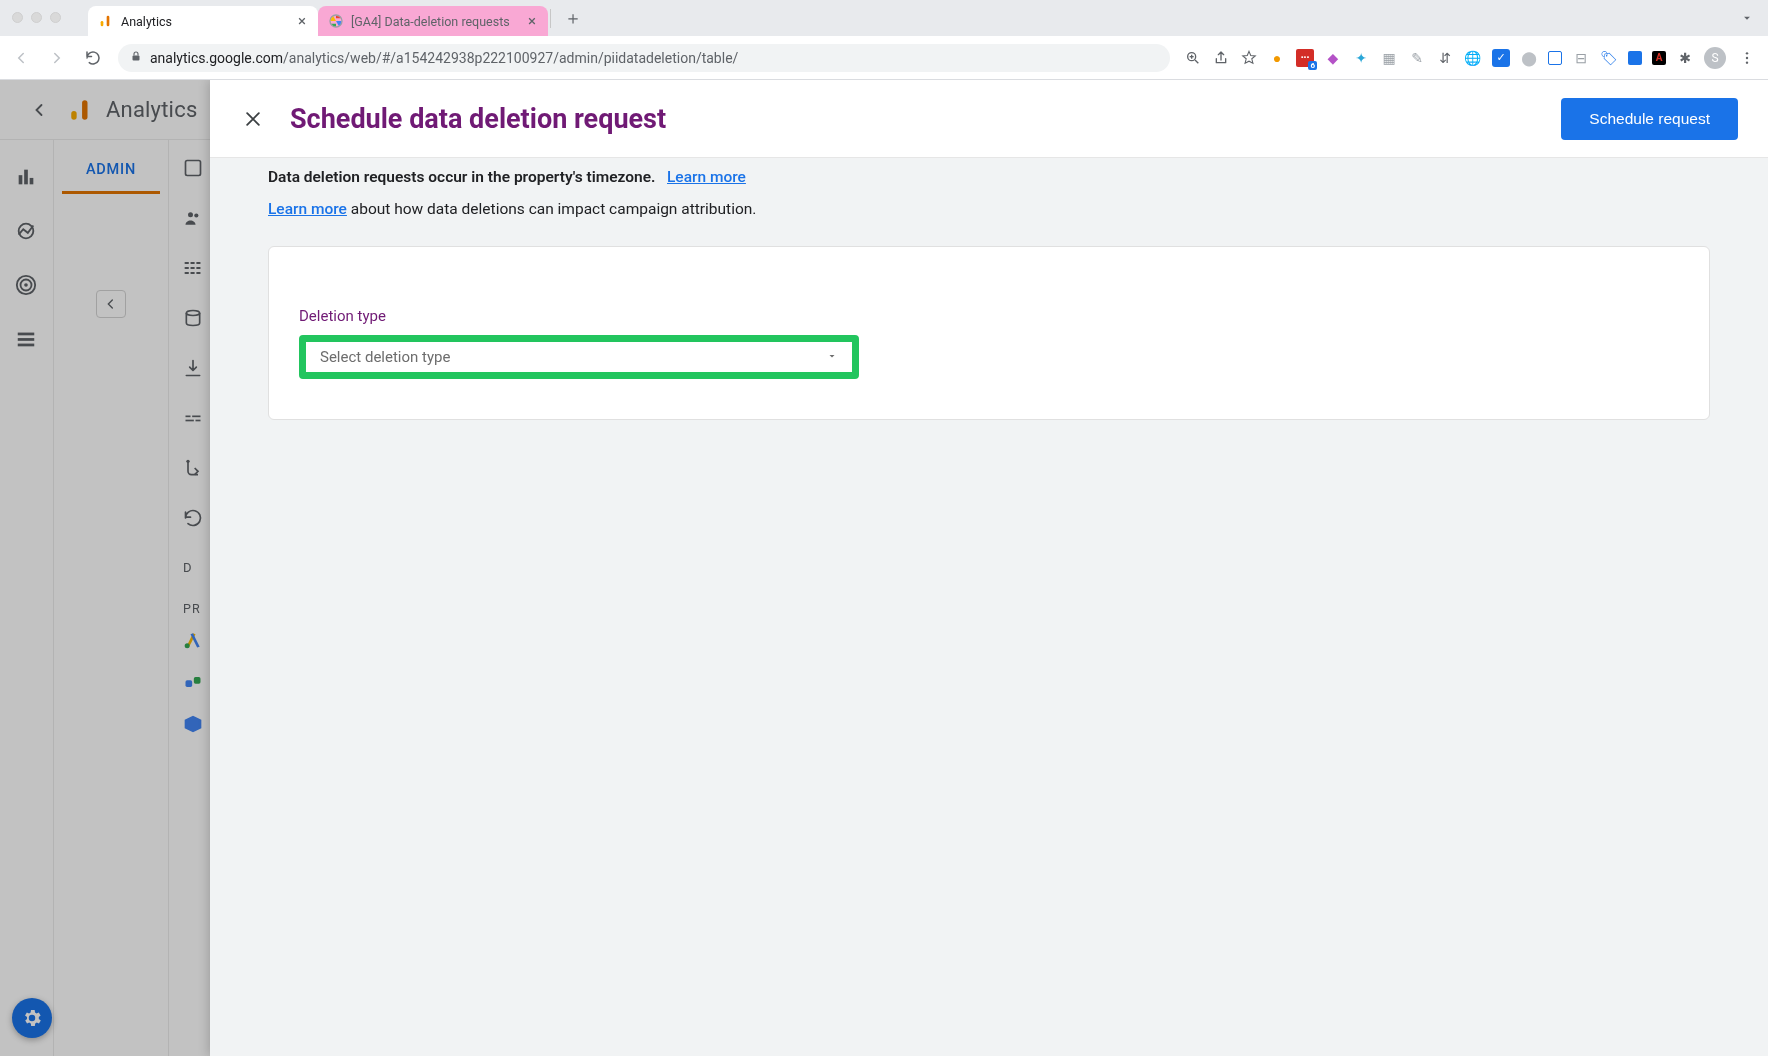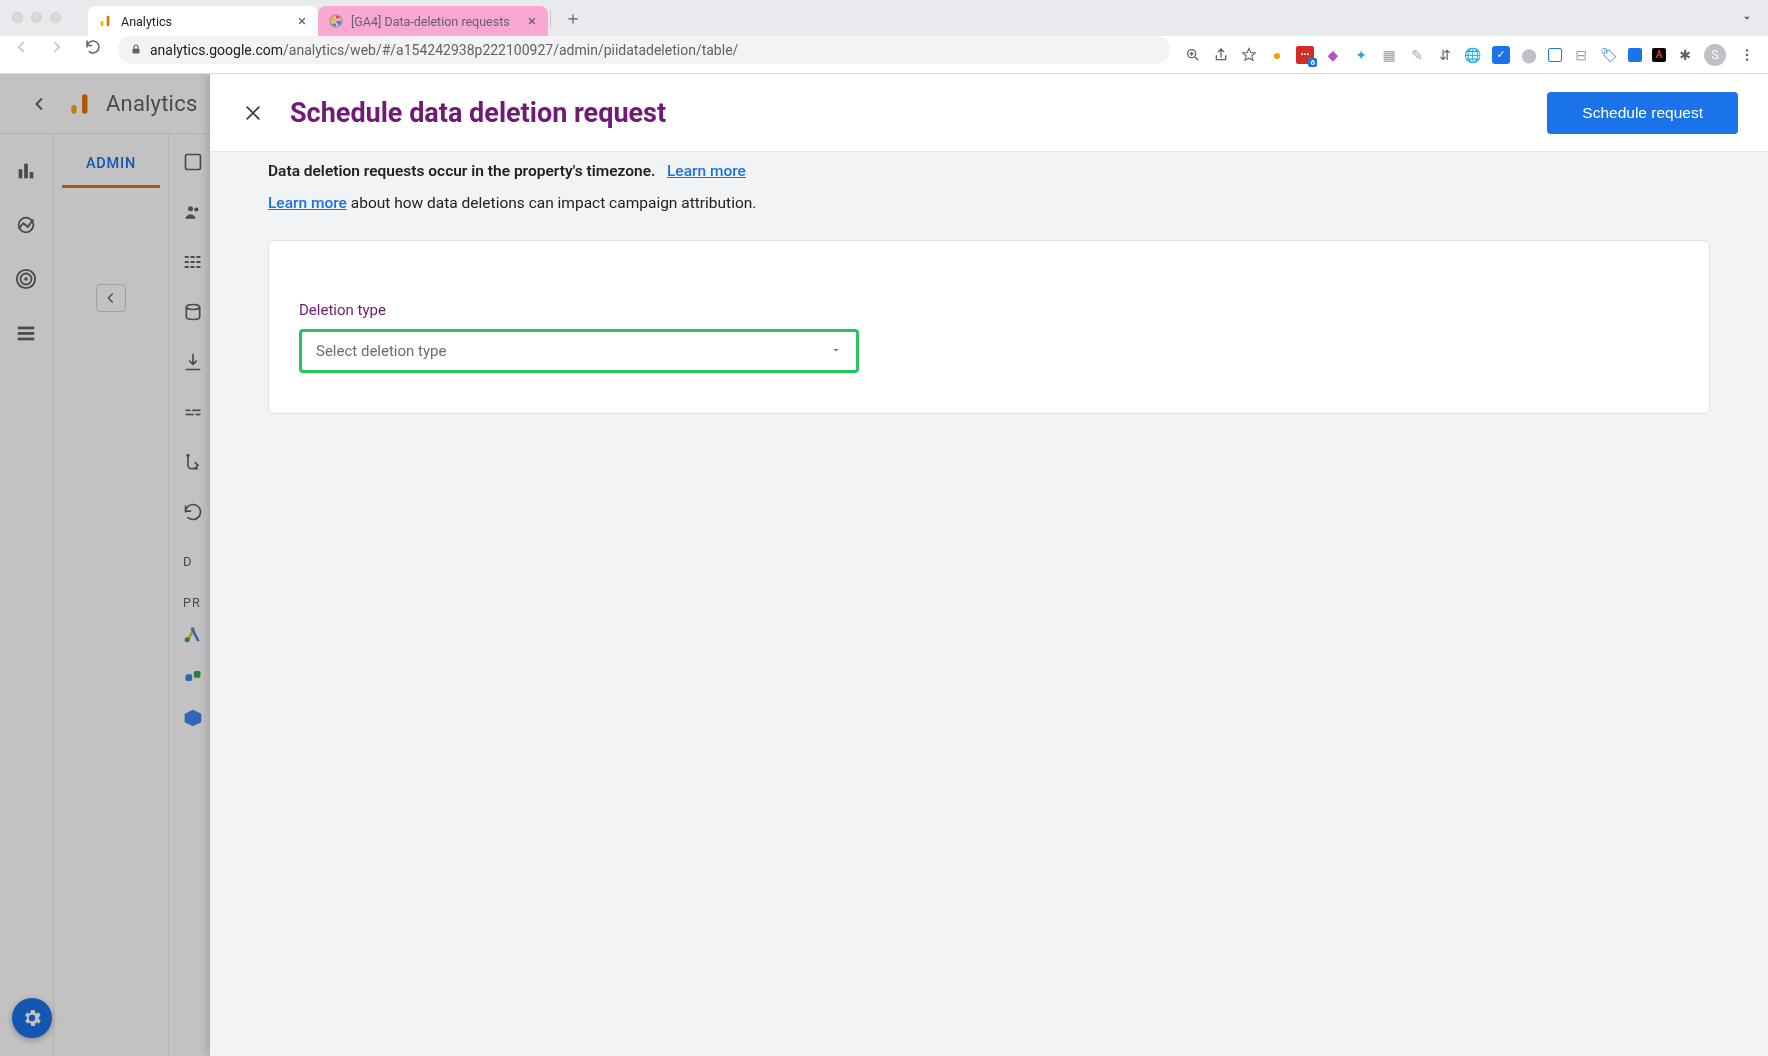--- a/index.html
+++ b/index.html
@@ -16,21 +16,21 @@
   .tab { height: 30px; min-width: 230px; max-width: 235px; background: #f9a8d4; border-top-left-radius: 8px; border-top-right-radius: 8px; display: flex; align-items: center; padding: 0 10px; font-size: 12.5px; color: #5f6368; gap: 7px; position: relative; }
   .tab.active { background: #fff; color: #202124; }
   .tab-favicon { width: 16px; height: 16px; flex: 0 0 16px; }
   .tab-title { flex: 1; white-space: nowrap; overflow: hidden; text-overflow: ellipsis; }
   .tab-close { font-size: 15px; color: #5f6368; cursor: pointer; padding: 0 2px; }
   .tab-sep { width: 1px; height: 19px; background: #c7c7c7; align-self: center; margin: 0 2px; }
   .new-tab { width: 28px; height: 28px; display: flex; align-items: center; justify-content: center; color: #5f6368; font-size: 18px; align-self: center; margin-left: 6px; cursor: pointer; }
   .tabstrip-dropdown { position: absolute; right: 14px; top: 10px; color: #5f6368; cursor: pointer; }
 
   
-  .toolbar { height: 38px; background: #fff; border-bottom: 1px solid #dadce0; display: flex; padding: 0 10px; gap: 14px; }
+  .toolbar { height: 44px; background: #fff; border-bottom: 1px solid #dadce0; display: flex; align-items: center; padding: 0 10px; gap: 14px; }
   .tb-btn { width: 22px; height: 22px; display: flex; align-items: center; justify-content: center; color: #5f6368; cursor: pointer; }
   .tb-btn.disabled { color: #bdc1c6; }
   .omnibox { flex: 1; height: 28px; background: #f1f3f4; border-radius: 14px; display: flex; align-items: center; padding: 0 12px; font-size: 14px; color: #202124; gap: 8px; }
   .omnibox .lock { color: #5f6368; font-size: 12px; }
   .omnibox .url-host { color: #202124; }
   .omnibox .url-rest { color: #5f6368; }
   .ext-row { display: flex; align-items: center; gap: 10px; }
   .ext-ic { width: 18px; height: 18px; display:flex; align-items:center; justify-content:center; font-size: 14px; }
   .avatar { width: 22px; height: 22px; border-radius: 50%; background: #bdc1c6; color: #fff; font-size: 12px; display:flex; align-items:center; justify-content:center; }
 
@@ -59,32 +59,32 @@
   .linked-ic { width: 20px; height: 20px; }
 
   
   .gear-fab { position:absolute; left: 12px; bottom: 18px; width: 40px; height:40px; border-radius:50%; background:#1a73e8; display:flex; align-items:center; justify-content:center; color:#fff; cursor:pointer; box-shadow: 0 2px 6px rgba(0,0,0,.3); }
 
   
   .modal { position: absolute; top: 0; right: 0; bottom: 0; left: 210px; background: #f1f3f4; display:flex; flex-direction:column; box-shadow: -2px 0 10px rgba(0,0,0,.18); }
   .modal-header { height: 78px; background: #fff; border-bottom: 1px solid #e6e6e6; display:flex; align-items:center; padding: 0 30px; gap: 24px; }
   .close-x { width: 26px; height: 26px; color:#3c4043; cursor:pointer; display:flex; align-items:center; justify-content:center; }
   .modal-title { font-size: 27px; color:#701a75; font-weight: 700; flex:1; }
-  .primary-btn { background:#1a73e8; color:#fff; border:none; height: 42px; padding: 0 35px; font-size: 15.5px; border-radius: 4px; font-weight: 500; cursor:pointer; }
+  .primary-btn { background:#1a73e8; color:#fff; border:none; height: 42px; padding: 0 28px; font-size: 15.5px; border-radius: 4px; font-weight: 500; cursor:pointer; }
 
   .modal-body { padding: 10px 58px; overflow:auto; }
   .info-line { font-size: 15.5px; color:#202124; font-weight: 600; }
   .info-line2 { font-size: 15.5px; color:#202124; margin-top: 14px; }
   .link { color:#1a73e8; text-decoration: underline; cursor:pointer; font-weight: 500; }
 
   .card { background:#fff; border: 1px solid #e0e0e0; border-radius: 6px; padding: 26px 30px 40px 30px; margin-top: 28px; }
   .field-label-strong { font-size: 16px; font-weight: 600; color:#202124; }
   .field-value { font-size: 16px; color:#202124; margin-top: 6px; }
   .field-label { font-size: 15px; color:#701a75; margin-top: 34px; }
-  .select { margin-top: 10px; width: 560px; height: 44px; border: 3px solid #22c55e; border-radius: 4px; background:#fff; display:flex; align-items:center; justify-content:space-between; padding: 0 14px; color:#6d6d6d; font-size: 15px; cursor:pointer; }
+  .select { margin-top: 10px; width: 560px; height: 44px; border: 7px solid #22c55e; border-radius: 4px; background:#fff; display:flex; align-items:center; justify-content:space-between; padding: 0 14px; color:#6d6d6d; font-size: 15px; cursor:pointer; }
   .select-caret { color:#6d6d6d; }
 
 </style>
 </head>
 <body>
 
 <div class="chrome">
 
   <div class="tabstrip">
     <div class="traffic-lights">

